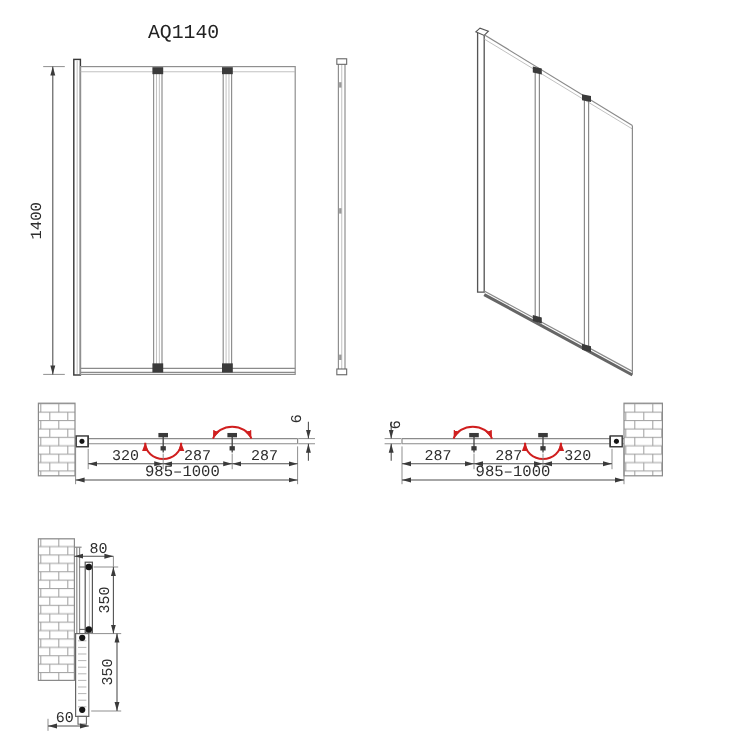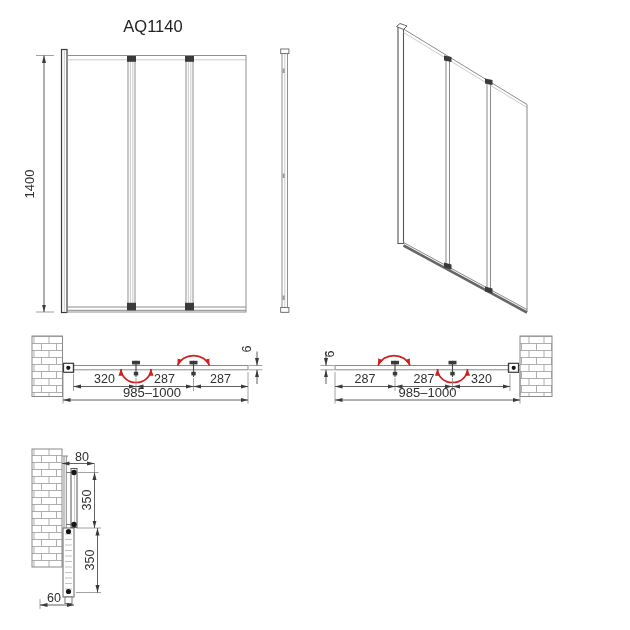--- a/index.html
+++ b/index.html
@@ -1,17 +1,17 @@
 <!DOCTYPE html>
 <html><head>
 <meta charset="utf-8">
 <style>
   html,body{margin:0;padding:0;background:#ffffff;}
   .canvas{position:relative;width:630px;height:630px;background:#fff;overflow:hidden;
-          font-family:Liberation Sans, sans-serif;}
+          font-family:Liberation Mono, monospace;}
   svg{display:block;}
   .ln{stroke:#8a8a8a;stroke-width:1;fill:none;}
   .ln-light{stroke:#b5b5b5;stroke-width:0.7;fill:none;}
   .ln-dark{stroke:#3a3a3a;stroke-width:1.2;fill:none;}
   .frame{stroke:#8f8f8f;stroke-width:1;fill:none;}
   .whitebox{fill:#ffffff;}
   .dim{stroke:#4f4f4f;stroke-width:0.9;fill:none;}
   .ext{stroke:#8a8a8a;stroke-width:0.8;fill:none;}
   .cap{fill:#3a3a3a;stroke:none;}
   .screw{fill:#161616;stroke:none;}

